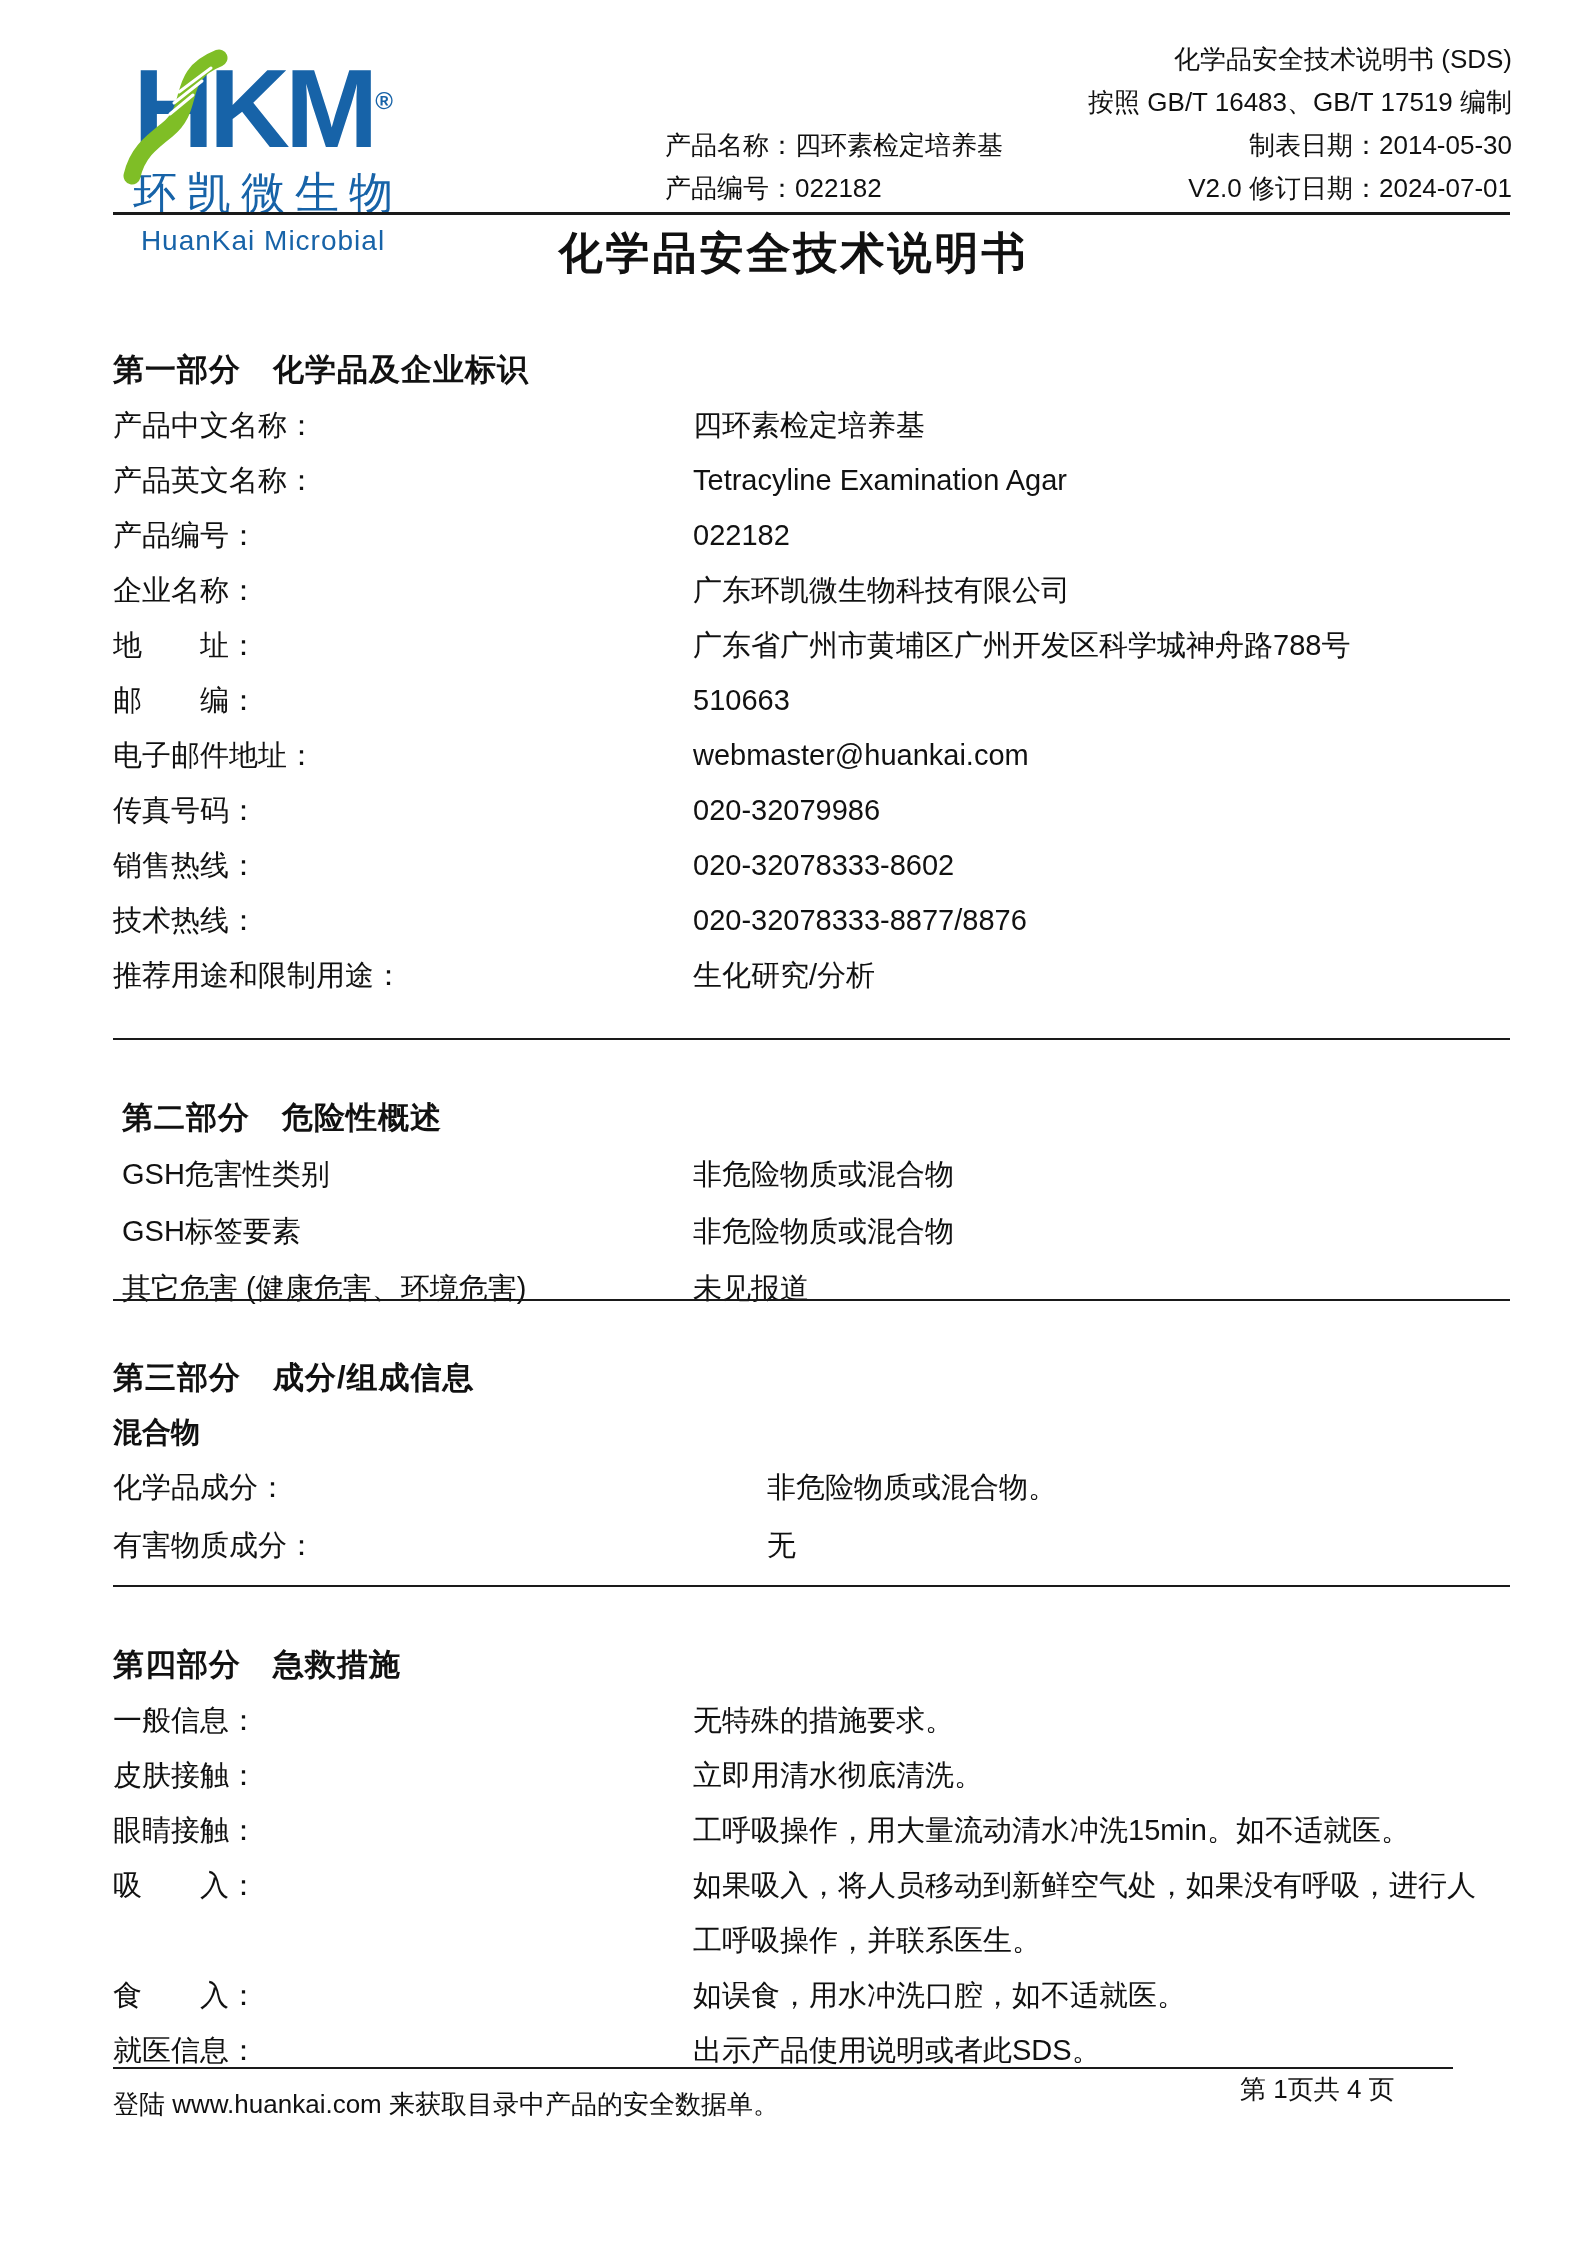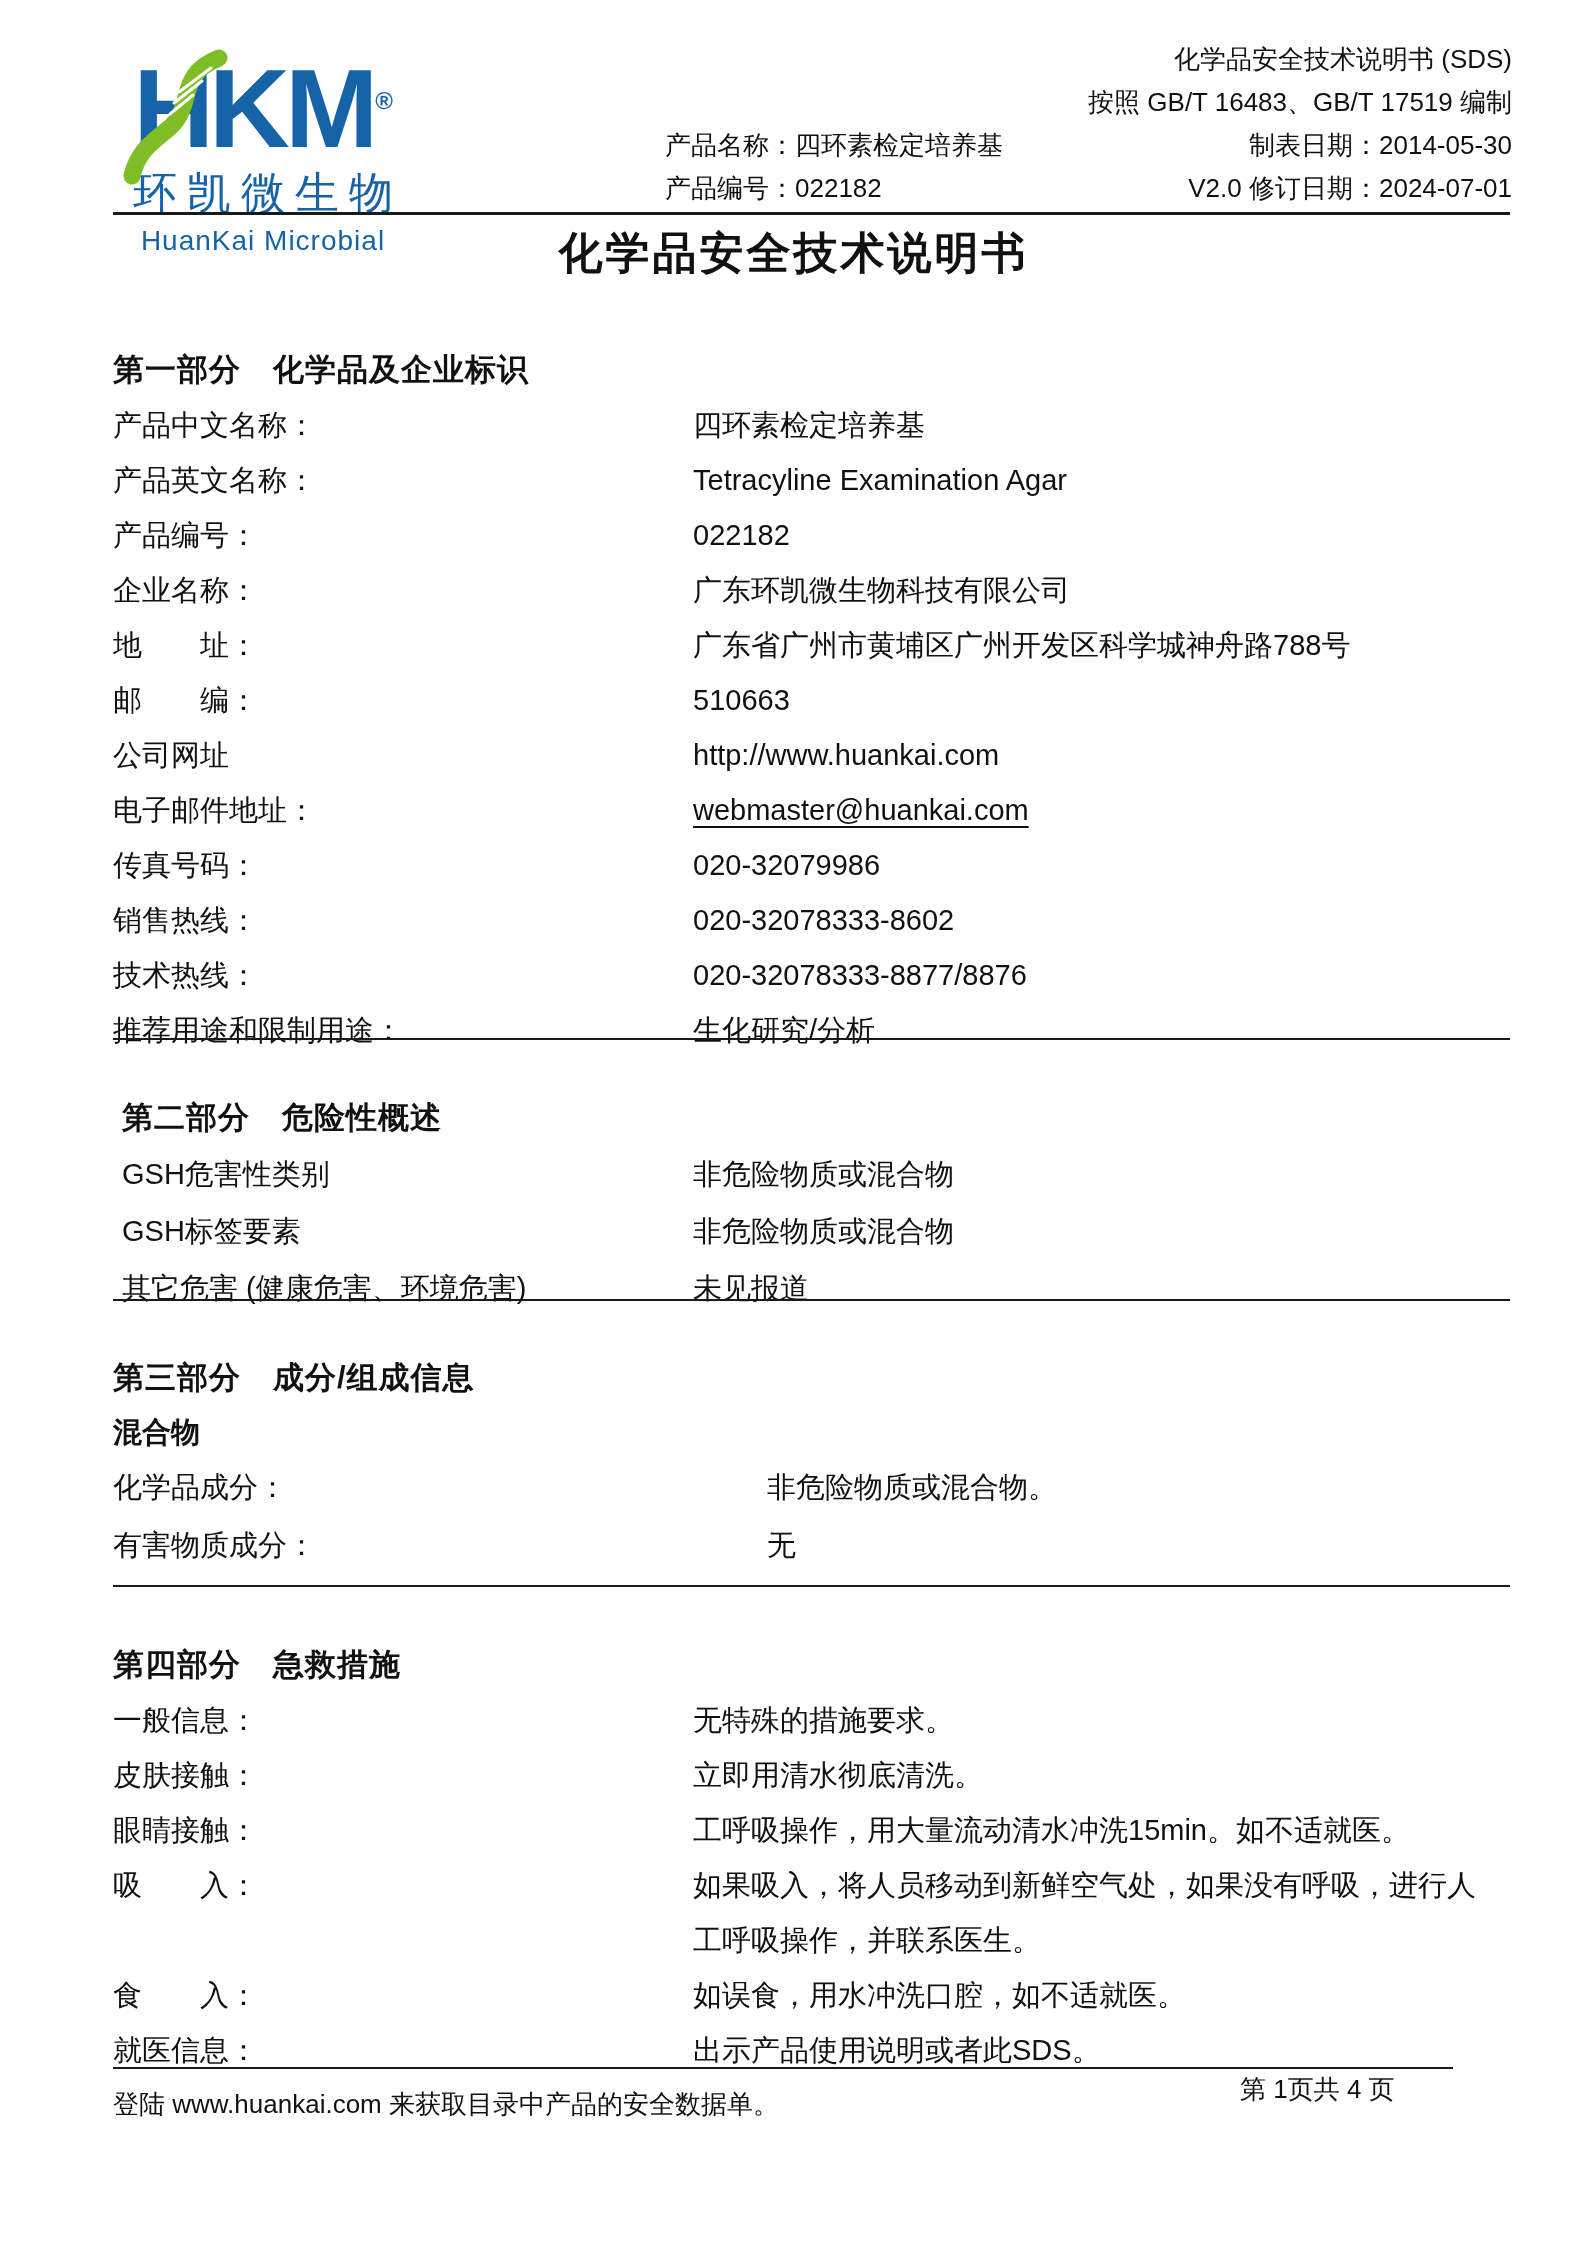--- a/index.html
+++ b/index.html
@@ -41,21 +41,21 @@
     text-align:center;font-size:44px;font-weight:900;letter-spacing:3px;
   }
   
   .sec{position:absolute;left:113px;width:1397px;}
   .sec h2{font-size:31px;font-weight:800;line-height:40px;letter-spacing:1px;}
   .sub-heading{font-size:29px;font-weight:800;line-height:40px;margin-top:14px;}
   .rows{margin-top:8px;}
   .kv-row{display:grid;grid-template-columns:580px 1fr;min-height:55px;font-size:29px;line-height:55px;}
   .kv-label{white-space:pre;}
   .kv-value{white-space:pre-line;}
-  .kv-value.link{text-decoration:underline;text-underline-offset:6px;cursor:pointer;}
+  .kv-value.link{text-underline-offset:6px;cursor:pointer;}
   .sec1{top:350px;}
   .sec2{top:1098px;padding-left:9px;}
   .sec2 .kv-row{min-height:57px;line-height:57px;grid-template-columns:571px 1fr;}
   .sec3{top:1358px;}
   .sec3 .rows{margin-top:6px;}
   .sec3 .kv-row{min-height:58px;line-height:58px;grid-template-columns:622px 1fr;gap:32px;}
   .sec4{top:1645px;}
   .rule{position:absolute;left:113px;width:1397px;height:2px;background:#1a1a1a;}
   .rule1{top:1038px;}
   .rule2{top:1299px;}
@@ -118,24 +118,20 @@
         </div>
         <div class="kv-row">
           <span class="kv-label">地　　址：</span>
           <span class="kv-value">广东省广州市黄埔区广州开发区科学城神舟路788号</span>
         </div>
         <div class="kv-row">
           <span class="kv-label">邮　　编：</span>
           <span class="kv-value">510663</span>
         </div>
         <div class="kv-row">
-          <span class="kv-label">公司网址</span>
-          <span class="kv-value">http://www.huankai.com</span>
-        </div>
-        <div class="kv-row">
           <span class="kv-label">电子邮件地址：</span>
           <span class="kv-value link">webmaster@huankai.com</span>
         </div>
         <div class="kv-row">
           <span class="kv-label">传真号码：</span>
           <span class="kv-value">020-32079986</span>
         </div>
         <div class="kv-row">
           <span class="kv-label">销售热线：</span>
           <span class="kv-value">020-32078333-8602</span>

